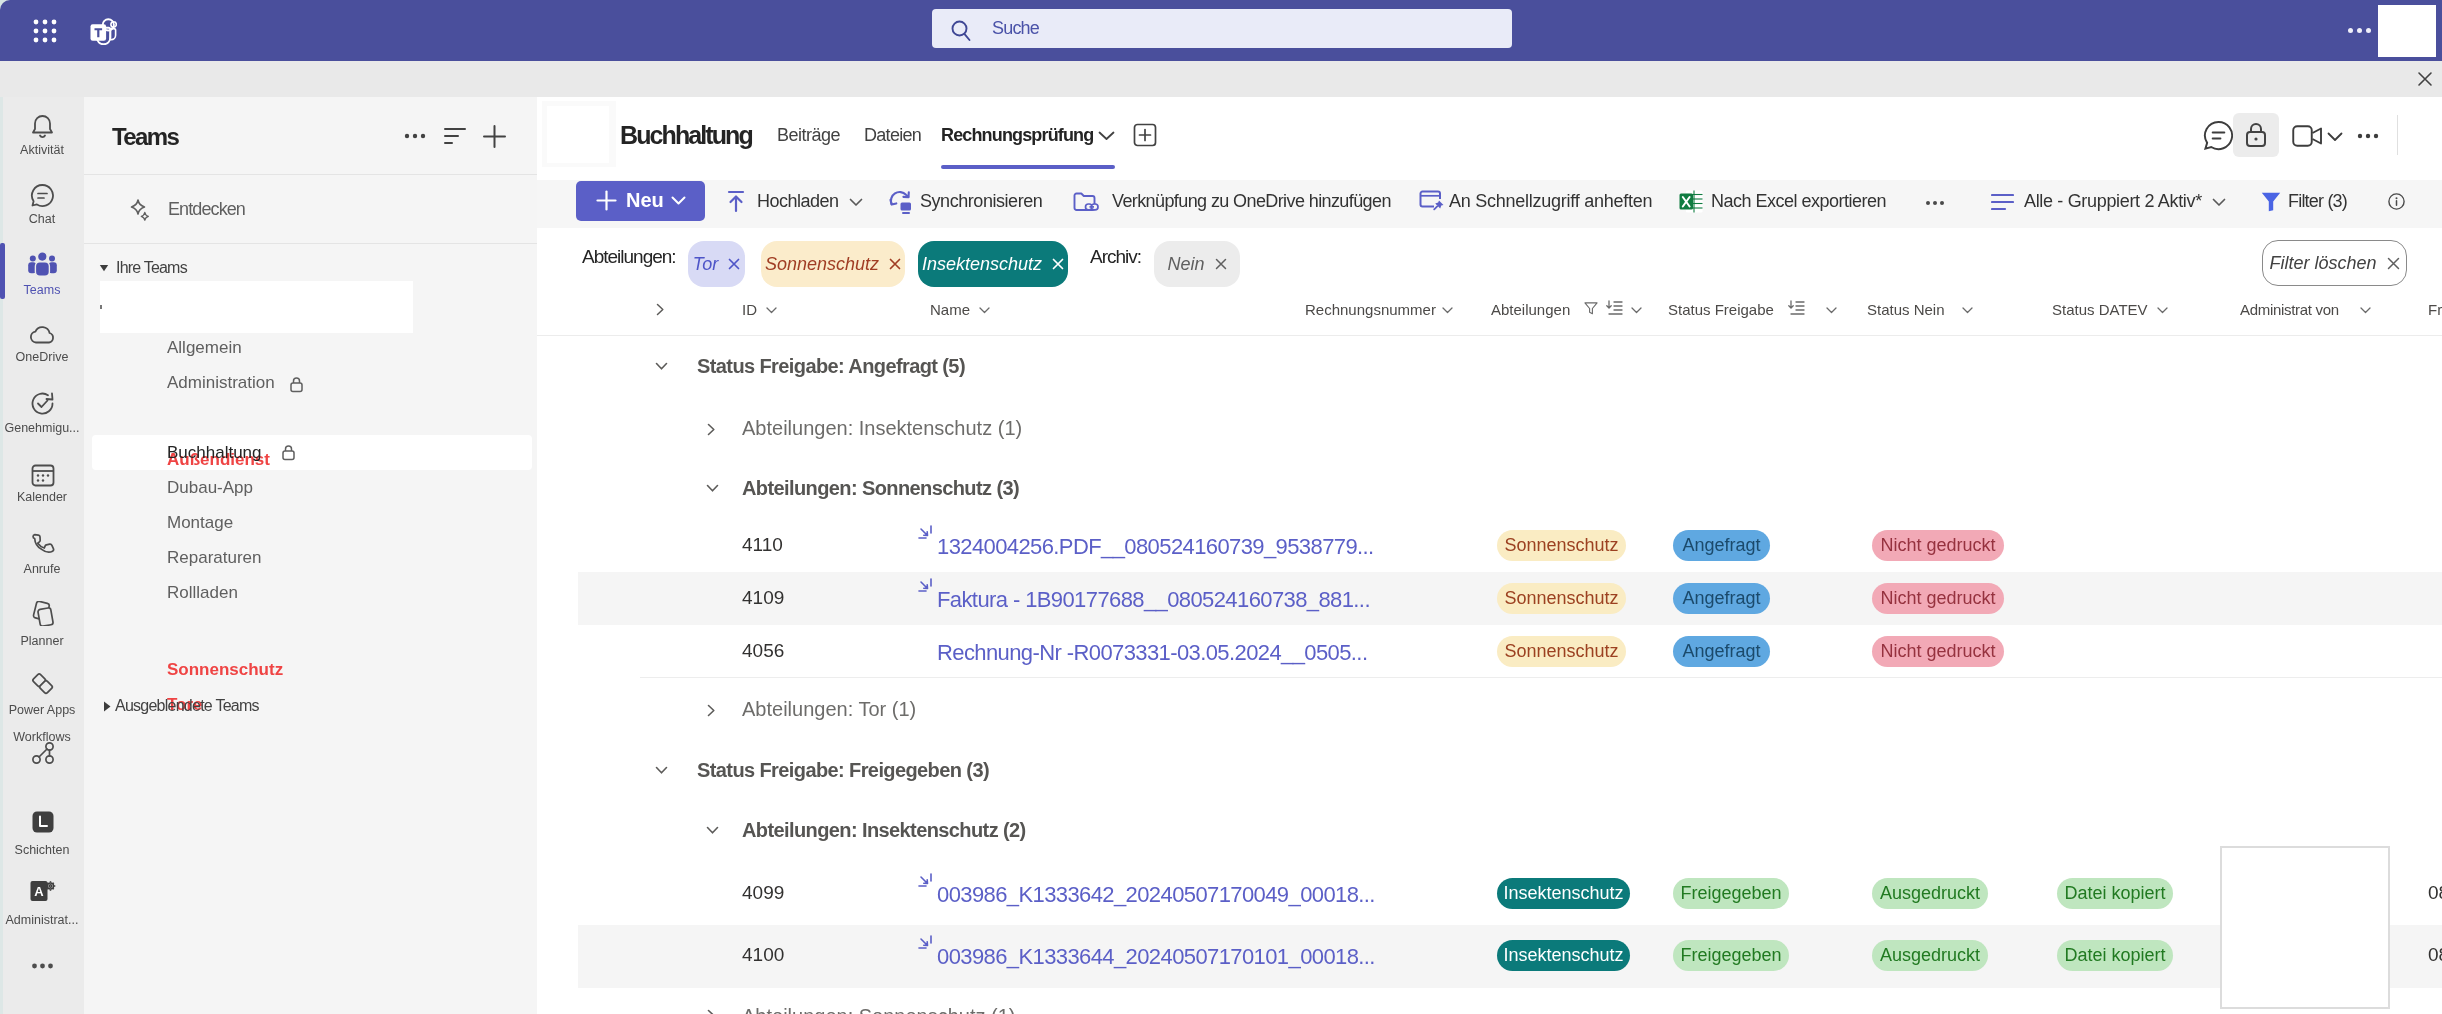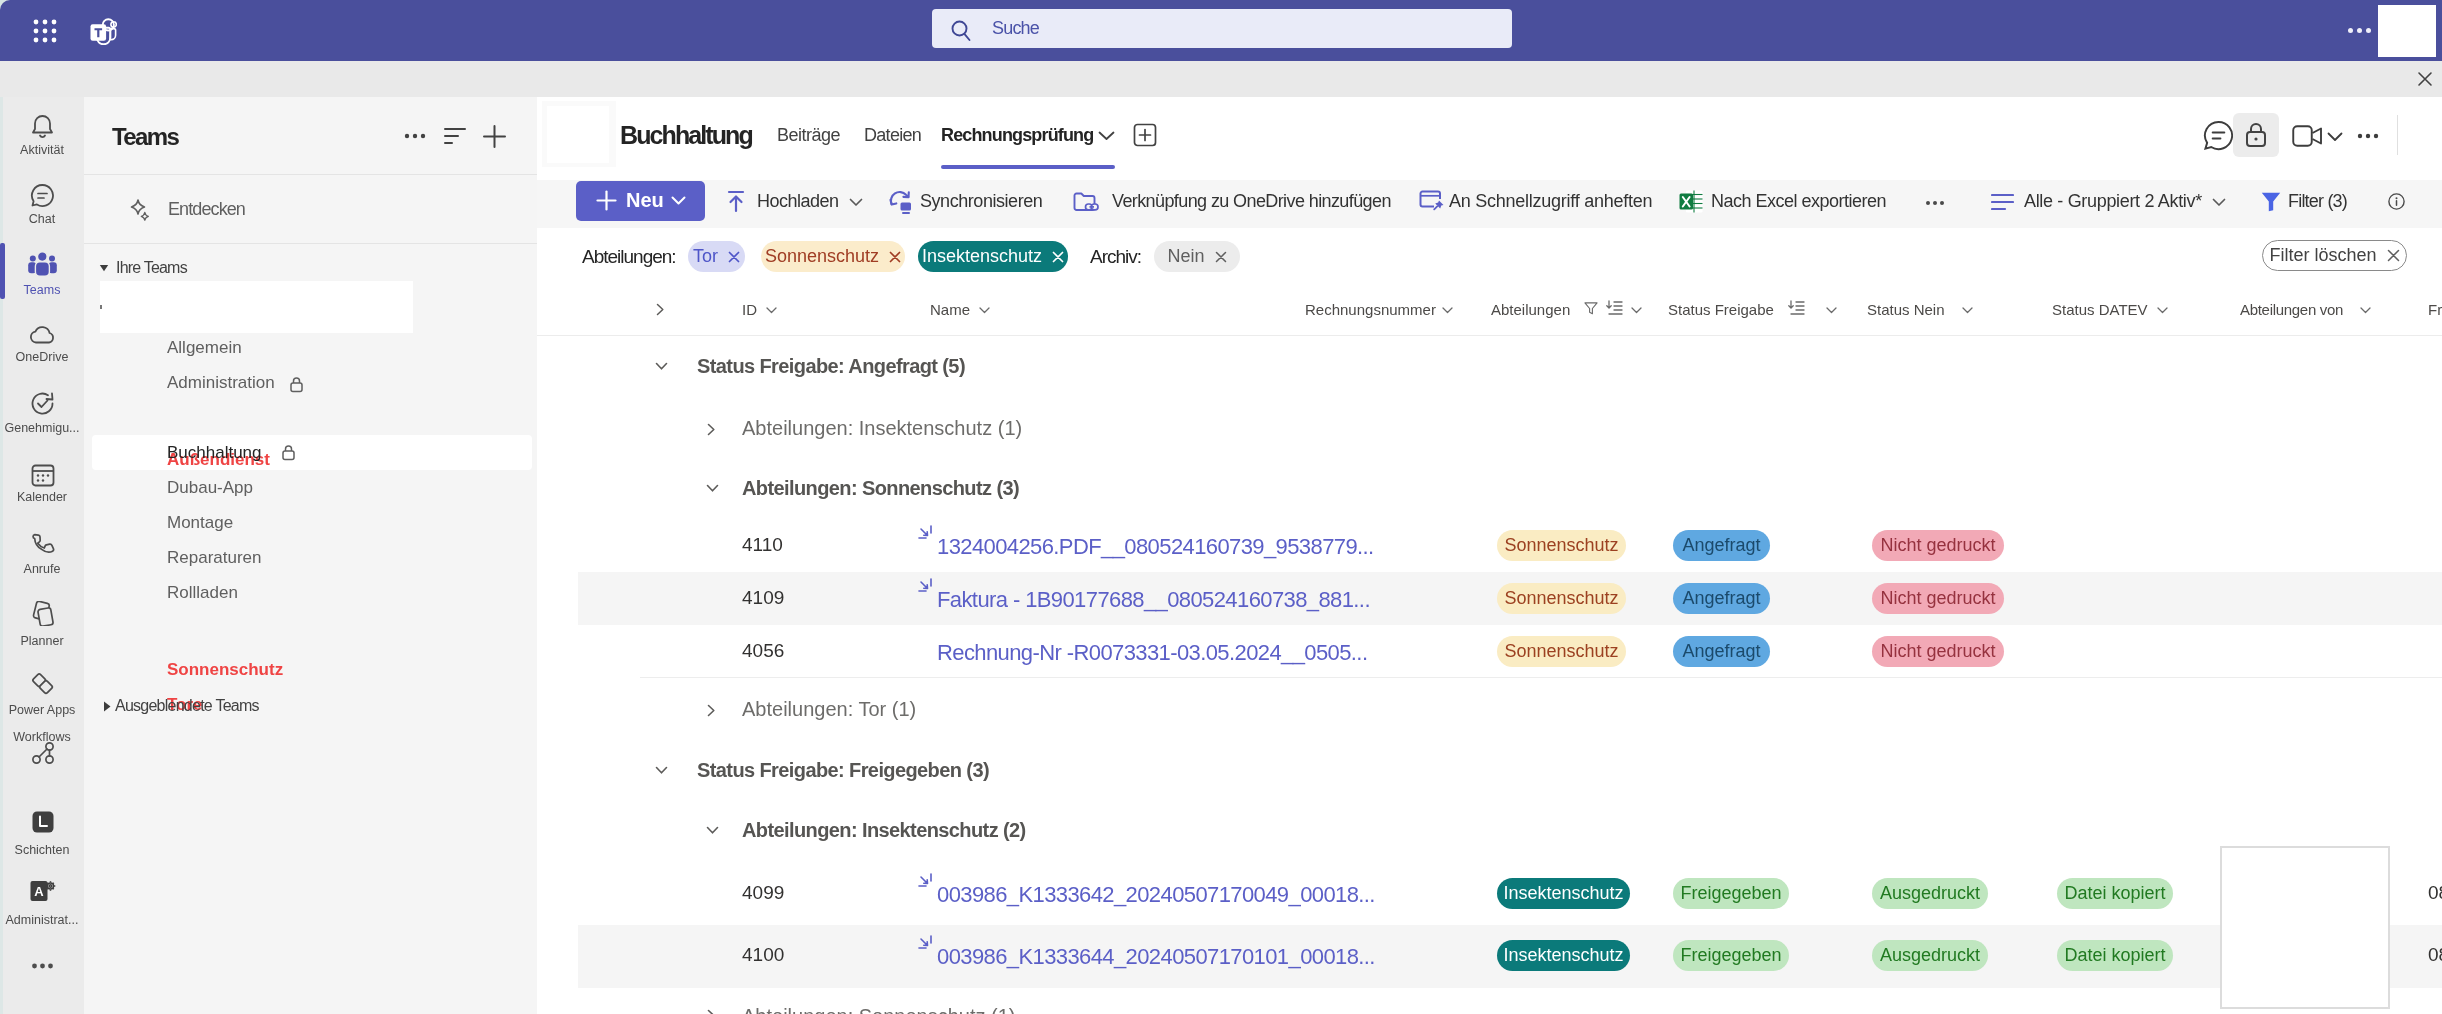--- a/index.html
+++ b/index.html
@@ -39,21 +39,21 @@
 .tab { font-size:18px; color:#424242; }
 .tabactive { font-weight:bold; color:#242424; }
 #tabline { left:941px; top:165px; width:174px; height:4px; background:#5b5fc7; border-radius:2px; }
 #lockbtn { left:2233px; top:113px; width:46px; height:44px; background:#ececec; border-radius:6px; }
 #hdrdiv { left:2397px; top:115px; width:1px; height:40px; background:#e0e0e0; }
 
 #toolbar { left:537px; top:180px; width:1905px; height:48px; background:#f6f6f6; }
 #neubtn { left:576px; top:181px; width:129px; height:40px; background:#5b5fc7; border-radius:5px; }
 .tbtext { font-size:18px; color:#333333; white-space:nowrap; }
 
-.pill { height:31px; border-radius:16px; font-size:18px; display:flex; align-items:center; white-space:nowrap; }
+.pill { height:46px; border-radius:16px; font-size:18px; display:flex; align-items:center; white-space:nowrap;font-style:italic; }
 
 .th { font-size:15px; color:#4c4a48; white-space:nowrap; }
 #thborder { left:537px; top:335px; width:1905px; height:1px; background:#ececec; }
 .grp1 { font-size:20px; font-weight:bold; color:#565553; white-space:nowrap; letter-spacing:-0.6px; }
 .grp2g { font-size:20px; color:#6d6c6a; white-space:nowrap; }
 .idtxt { font-size:19px; color:#323130; }
 .link { font-size:22px; color:#5b5fc7; white-space:nowrap; letter-spacing:-0.6px; }
 .rpill { height:31px; border-radius:16px; font-size:18px; display:flex; align-items:center; justify-content:center; position:absolute; }
 .band { left:578px; width:1864px; background:#f5f5f5; position:absolute; }
 #bigbox { left:2220px; top:846px; width:170px; height:163px; background:#fff; border:2px solid #dcdcdc; }
@@ -480,21 +480,21 @@
       <path d="M1 1 L5.5 5.5 L10 1" fill="none" stroke="#6a6a6a" stroke-width="1.3" stroke-linecap="round" stroke-linejoin="round"></path>
     </svg>
   <div class="abs th" style="left:1867px;top:301px">Status Nein</div>
   <svg class="abs" style="left:1962px;top:307px" width="11" height="7" viewBox="0 0 11 7">
       <path d="M1 1 L5.5 5.5 L10 1" fill="none" stroke="#6a6a6a" stroke-width="1.3" stroke-linecap="round" stroke-linejoin="round"></path>
     </svg>
   <div class="abs th" style="left:2052px;top:301px">Status DATEV</div>
   <svg class="abs" style="left:2157px;top:307px" width="11" height="7" viewBox="0 0 11 7">
       <path d="M1 1 L5.5 5.5 L10 1" fill="none" stroke="#6a6a6a" stroke-width="1.3" stroke-linecap="round" stroke-linejoin="round"></path>
     </svg>
-  <div class="abs th" style="left:2240px;top:301px;letter-spacing:-0.3px">Abteilungen von</div>
+  <div class="abs th" style="left:2240px;top:301px;letter-spacing:-0.3px">Administrat von</div>
   <svg class="abs" style="left:2360px;top:307px" width="11" height="7" viewBox="0 0 11 7">
       <path d="M1 1 L5.5 5.5 L10 1" fill="none" stroke="#6a6a6a" stroke-width="1.3" stroke-linecap="round" stroke-linejoin="round"></path>
     </svg>
   <div class="abs th" style="left:2428px;top:301px">Fr</div>
   <div class="abs" id="thborder"></div>
 
   <svg class="abs" style="left:655px;top:362px" width="13" height="9" viewBox="0 0 13 9">
       <path d="M1.5 1.5 L6.5 6.8 L11.5 1.5" fill="none" stroke="#5c5b59" stroke-width="1.6" stroke-linecap="round" stroke-linejoin="round"></path>
     </svg>
   <div class="abs grp1" style="left:697px;top:355px">Status Freigabe: Angefragt (5)</div>

